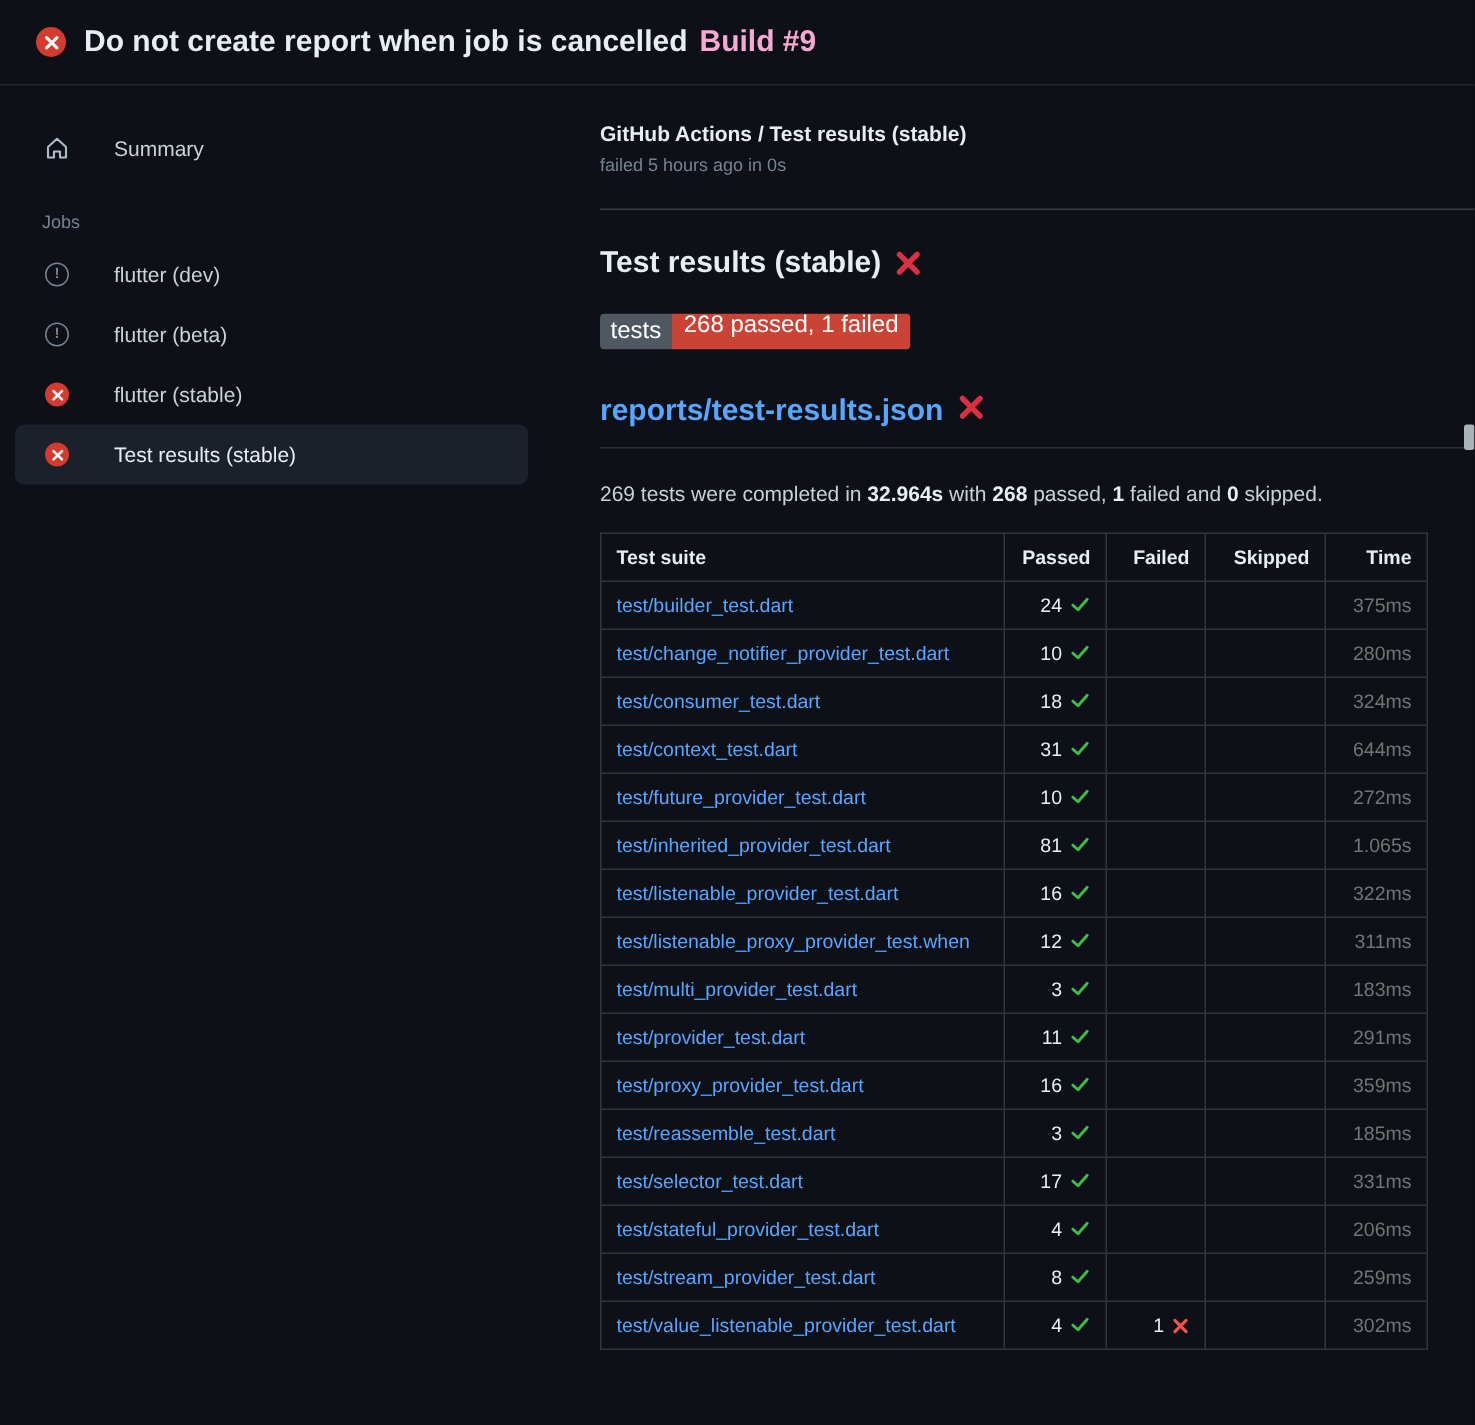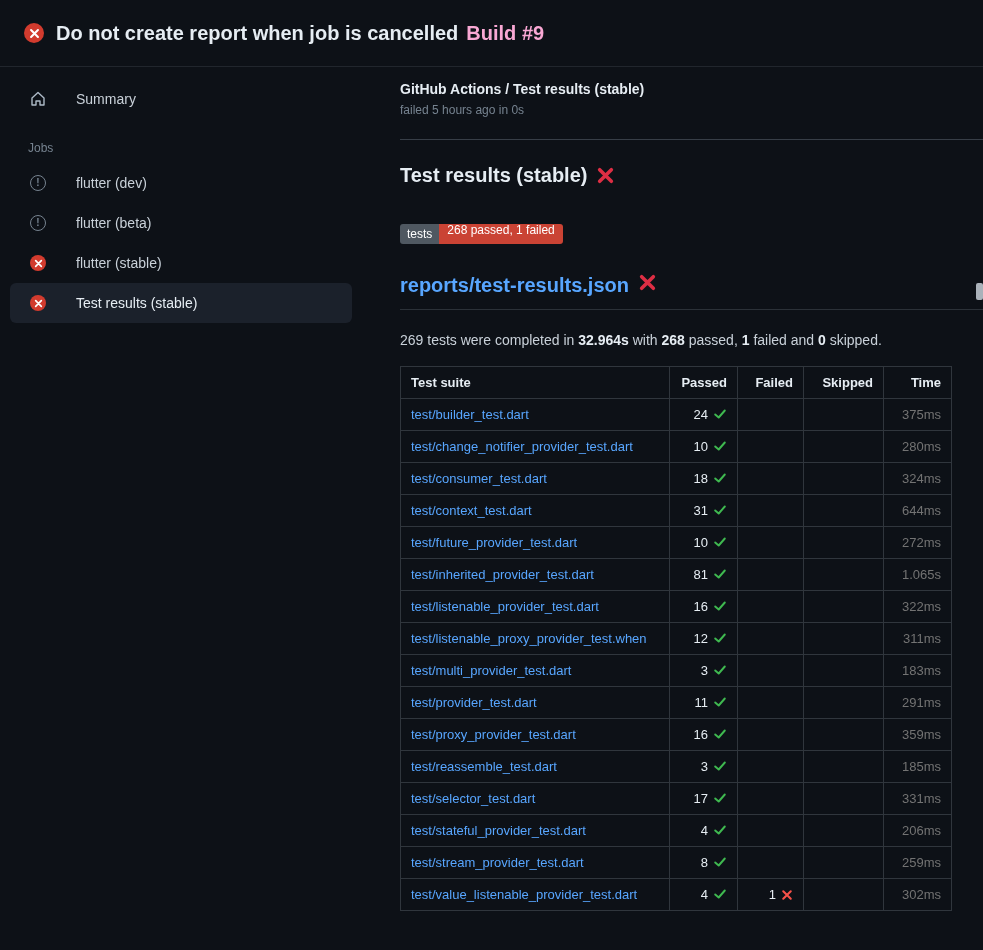--- a/index.html
+++ b/index.html
@@ -7,21 +7,21 @@
   body {
     position: relative;
     background: #0d1117;
     color: #c9d1d9;
     font-family: "Liberation Sans", "DejaVu Sans", sans-serif;
     font-size: 14px;
   }
 
   
   .check-header {
-    position: absolute; top: 0; left: 0; right: 0; height: 67px;
+    position: absolute; top: 0; left: 0; right: 0; height: 57px;
     display: flex; align-items: center; gap: 12px;
     padding: 0 24px;
     border-bottom: 1px solid #21262d;
   }
   .check-header h1 { font-size: 20px; font-weight: 700; color: #e6edf3; display: flex; gap: 8px; align-items: baseline; }
   .build-num { color: #f9a8d4; font-weight: 700; font-size: 20px; }
 
   
   .ci {
     display: inline-flex; align-items: center; justify-content: center;
@@ -49,21 +49,21 @@
   
   .main { position: absolute; top: 57px; left: 400px; width: 552px; padding-top: 24px; }
   .breadcrumb { font-weight: 700; color: #e6edf3; font-size: 14px; }
   .status-line { font-size: 12px; color: #768390; margin-top: 6px; }
   .divider { border: none; border-top: 1px solid #373e47; margin: 22px -31px 0 0; }
 
   .section-title {
     margin-top: 24px; font-size: 20px; font-weight: 700; color: #e6edf3;
     display: flex; align-items: center; gap: 10px;
   }
-  .badge { display: inline-flex; margin-top: 37px; font-size: 12px; line-height: 1; border-radius: 3px; overflow: hidden; }
+  .badge { display: inline-flex; margin-top: 22px; font-size: 16px; line-height: 1; border-radius: 3px; overflow: hidden; }
   .badge-label { background: #4f5861; color: #ffffff; padding: 4px 7px; }
   .badge-value { background: #ca4334; color: #ffffff; padding: 0 8px; }
 
   .report-title {
     margin: 30px -31px 0 0;
     padding-bottom: 12px;
     border-bottom: 1px solid #2b3138;
     font-size: 20px; font-weight: 700;
     display: flex; align-items: flex-start; gap: 10px;
   }

